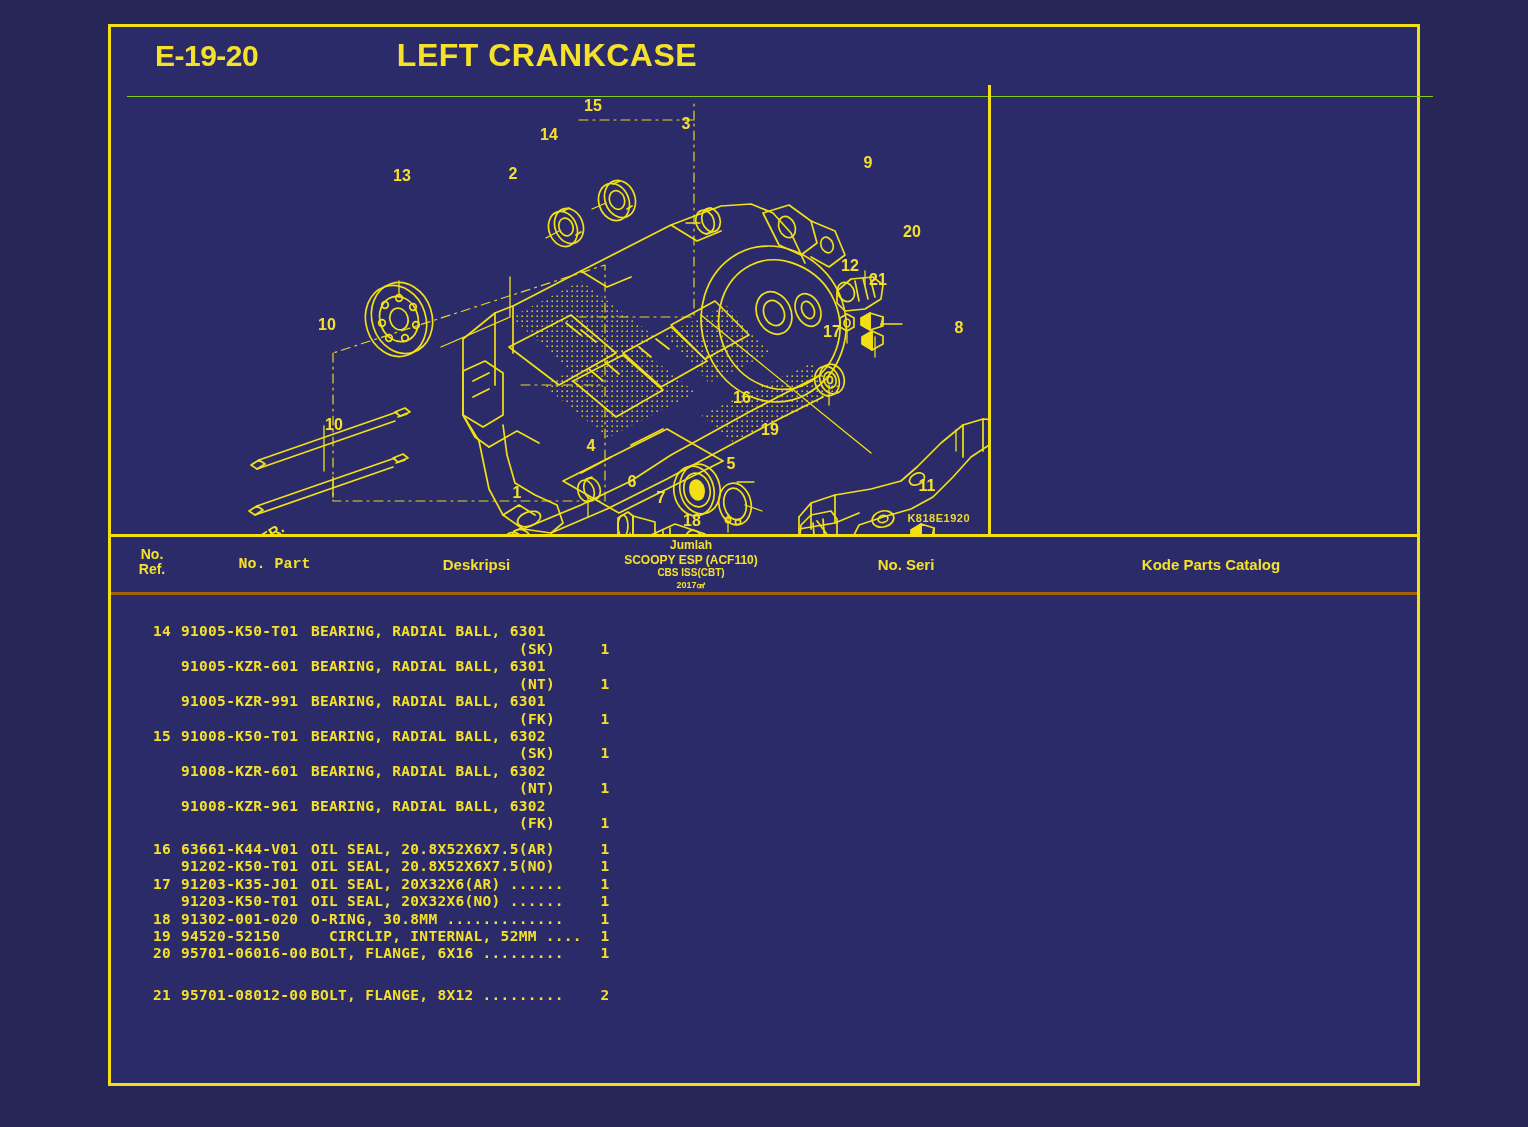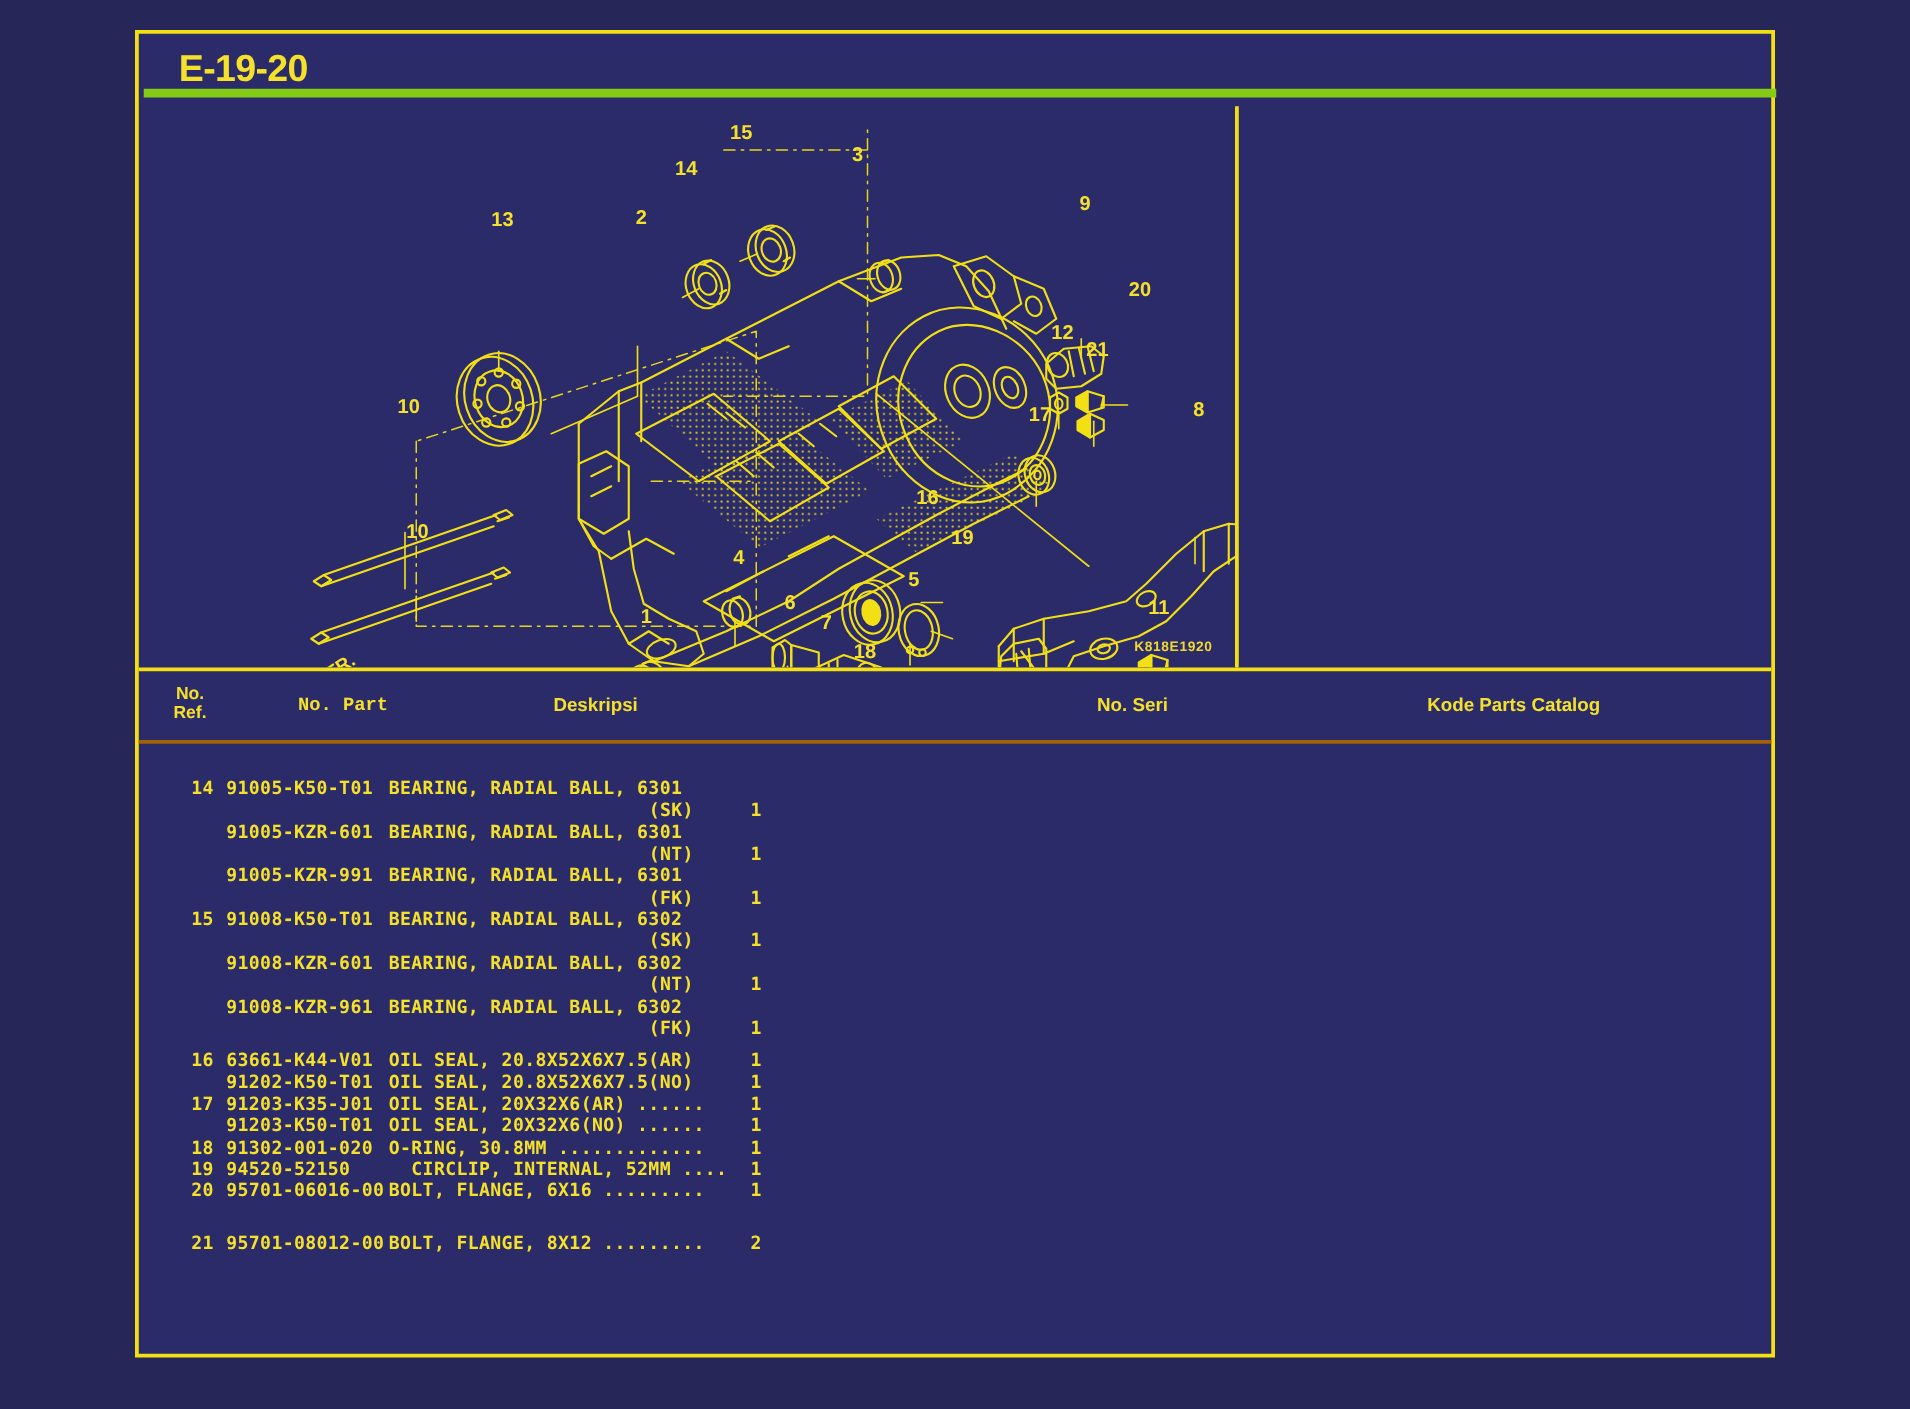--- a/index.html
+++ b/index.html
@@ -32,24 +32,24 @@
     width: 1312px;
     height: 1062px;
     border: 3px solid #F2E015;
     background: #2B2B6A;
     box-sizing: border-box;
   }
 
   
   #title-bar {
     position: absolute;
-    left: 4px; top: 0;
+    left: 16px; top: 0;
     width: 100%;
-    height: 51px;
-    border-bottom: 7px solid #84cc16;
+    height: 70px;
+    border-bottom: 1px solid #84cc16;
     box-sizing: border-box;
   }
   #ref-code {
     position: absolute;
     left: 28px;
     top: 12px;
     font-size: 30px;
     font-weight: bold;
     letter-spacing: -0.5px;
     color: #F5E12A;
@@ -158,20 +158,21 @@
   .c-qty  { position: absolute; left: 480px; width: 28px; text-align: center; }
 </style>
 </head>
 <body>
 
 <div id="page">
   <div id="sheet">
 
     <div id="title-bar">
       <div id="ref-code">E-19-20</div>
+      <div id="sheet-title">LEFT CRANKCASE</div>
     </div>
 
     <div id="drawing-area">
 
       <div id="drawing-panel">
         <svg id="drawing-svg" width="880" height="449" viewBox="0 0 880 449">
           <defs>
             <pattern id="stipple" width="5" height="5" patternUnits="userSpaceOnUse">
               <circle cx="1.2" cy="1.2" r="0.85" fill="#F2E015"></circle>
             </pattern>
@@ -483,20 +484,26 @@
       <div id="notes-panel"></div>
     </div>
 
     <div id="table-header">
       <div class="th" id="th-noref">
         <div>No.</div>
         <div>Ref.</div>
       </div>
       <div class="th" id="th-nopart">No. Part</div>
       <div class="th" id="th-desc">Deskripsi</div>
+      <div class="th" id="th-qty">
+        <span class="qty-main">Jumlah</span>
+        <span class="qty-sub">SCOOPY ESP (ACF110)</span>
+        <span class="qty-sub2">CBS ISS(CBT)</span>
+        <span class="qty-sub3">2017㎠</span>
+      </div>
       <div class="th" id="th-serial">No. Seri</div>
       <div class="th" id="th-kode">Kode Parts Catalog</div>
     </div>
 
     <div id="table-body">
         <div class="prow" style="top: 28px;"><span class="c-ref">14</span><span class="c-part">91005-K50-T01</span><span class="c-desc">BEARING, RADIAL BALL, 6301</span><span class="c-sfx"></span><span class="c-qty"></span></div>
         <div class="prow" style="top: 46px;"><span class="c-ref"></span><span class="c-part"></span><span class="c-desc"></span><span class="c-sfx">(SK)</span><span class="c-qty">1</span></div>
         <div class="prow" style="top: 63px;"><span class="c-ref"></span><span class="c-part">91005-KZR-601</span><span class="c-desc">BEARING, RADIAL BALL, 6301</span><span class="c-sfx"></span><span class="c-qty"></span></div>
         <div class="prow" style="top: 81px;"><span class="c-ref"></span><span class="c-part"></span><span class="c-desc"></span><span class="c-sfx">(NT)</span><span class="c-qty">1</span></div>
         <div class="prow" style="top: 98px;"><span class="c-ref"></span><span class="c-part">91005-KZR-991</span><span class="c-desc">BEARING, RADIAL BALL, 6301</span><span class="c-sfx"></span><span class="c-qty"></span></div>

